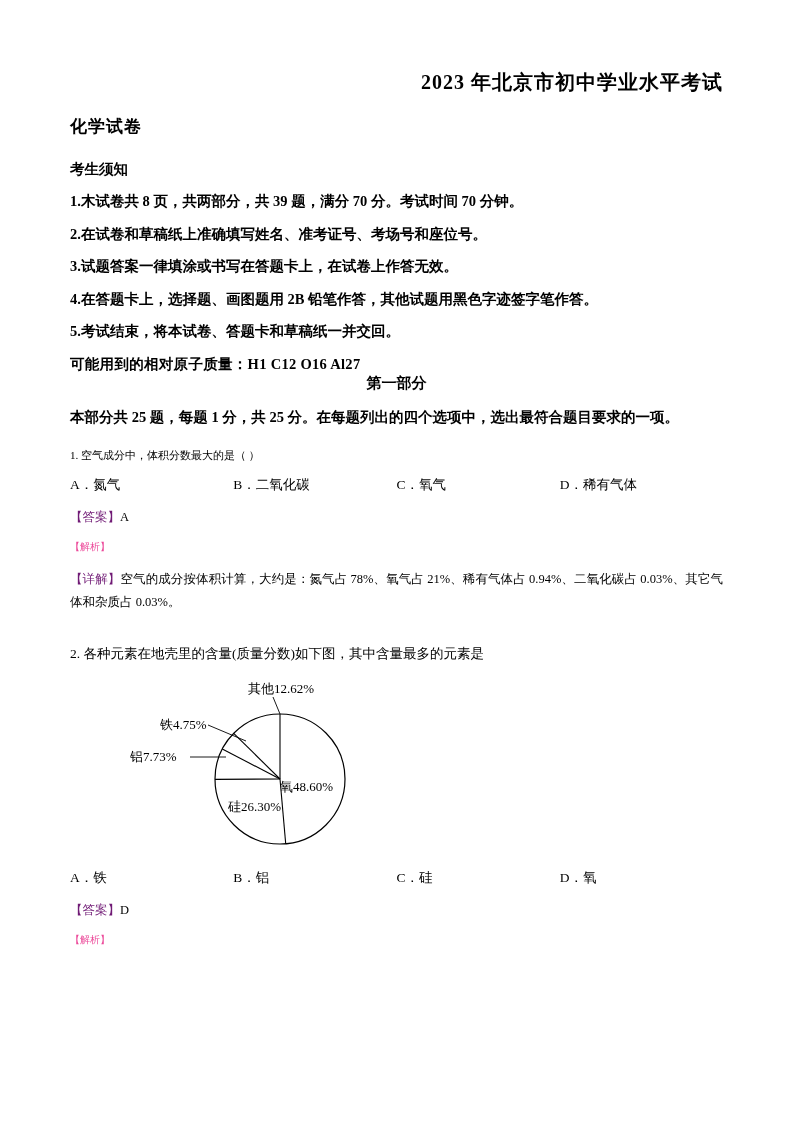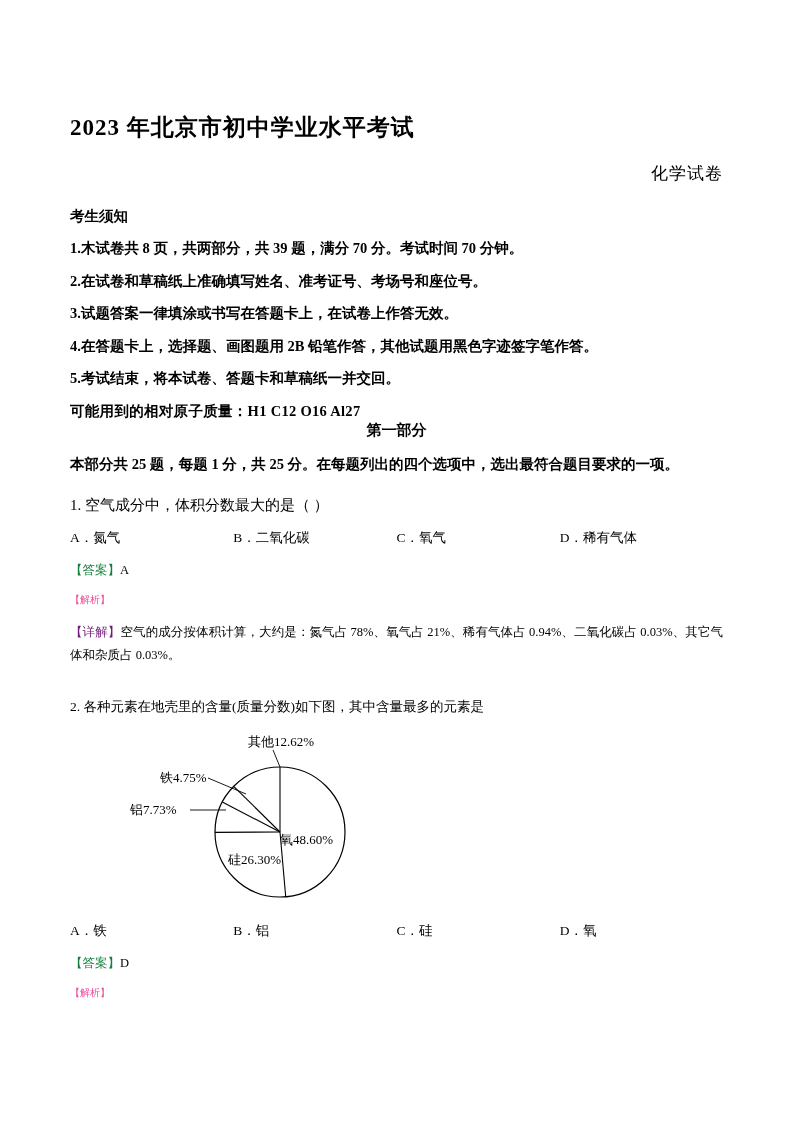--- a/index.html
+++ b/index.html
@@ -16,30 +16,30 @@
     overflow: hidden;
   }
   .page {
     position: relative;
     width: 793px;
     height: 1122px;
     box-sizing: border-box;
     padding: 0 70px;
   }
   .title-main {
+    text-align: right;
+    font-size: 20px;
+    font-weight: bold;
+    margin-top: 69px;
+    letter-spacing: 1px;
+  }
+  .title-sub {
     text-align: left;
-    font-size: 23px;
-    font-weight: bold;
-    margin-top: 112px;
-    letter-spacing: 1px;
-  }
-  .title-sub {
-    text-align: right;
     font-size: 17px;
-    font-weight: normal;
+    font-weight: bold;
     margin-top: 19px;
     letter-spacing: 1px;
   }
   .notice-head {
     font-size: 14.5px;
     font-weight: bold;
     margin-top: 22px;
   }
   .notice-line {
     font-size: 14.5px;
@@ -60,40 +60,40 @@
     font-weight: bold;
   }
   .part-desc {
     font-size: 14.5px;
     font-weight: bold;
     margin-top: 12px;
     line-height: 1.75;
     text-align: justify;
   }
   .q-stem {
-    font-size: 15px;
+    font-size: 11px;
     margin-top: 17px;
     line-height: 1.5;
   }
   .options {
     display: flex;
     font-size: 13.5px;
     margin-top: 12px;
   }
   .options .opt {
     width: 25%;
     box-sizing: border-box;
   }
   .answer-line {
     font-size: 12.5px;
     color: #2e74b5;
     margin-top: 15px;
   }
   .answer-line .brackets {
-    color: #15803d;
+    color: #701a75;
   }
   .answer-line .val {
     color: #000000;
   }
   .explain-label {
     font-size: 10px;
     color: #ec4899;
     margin-top: 14px;
   }
   .detail-para {

